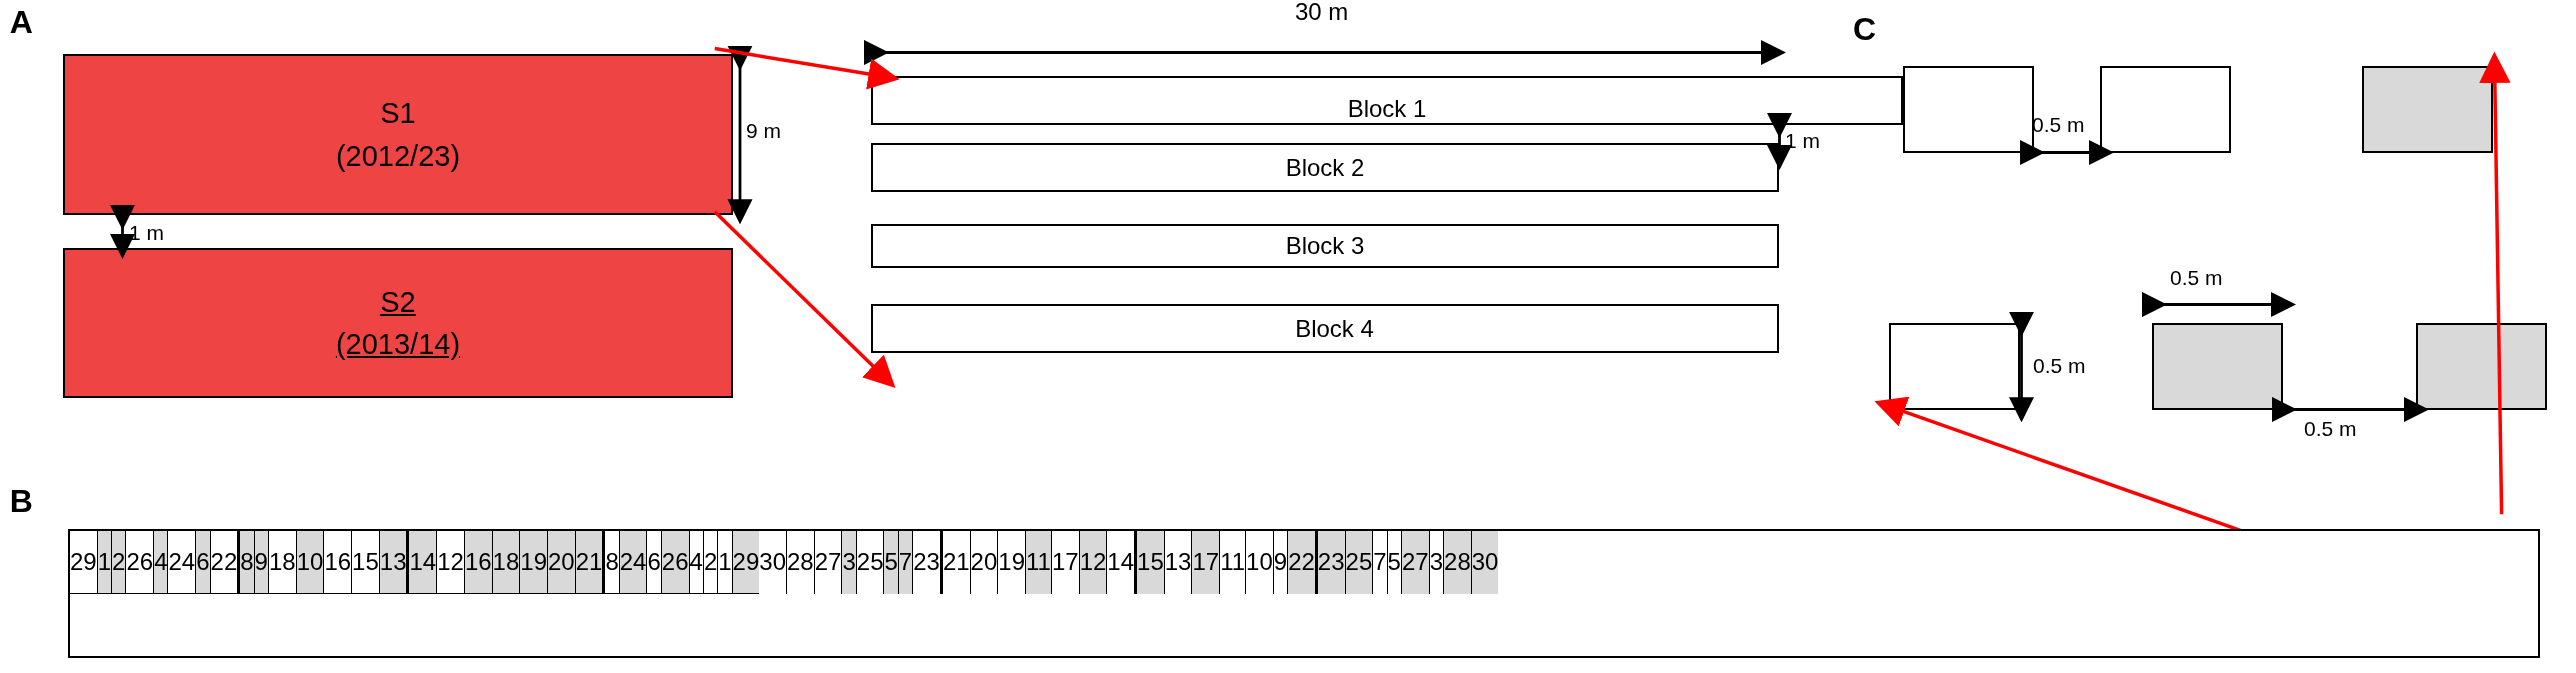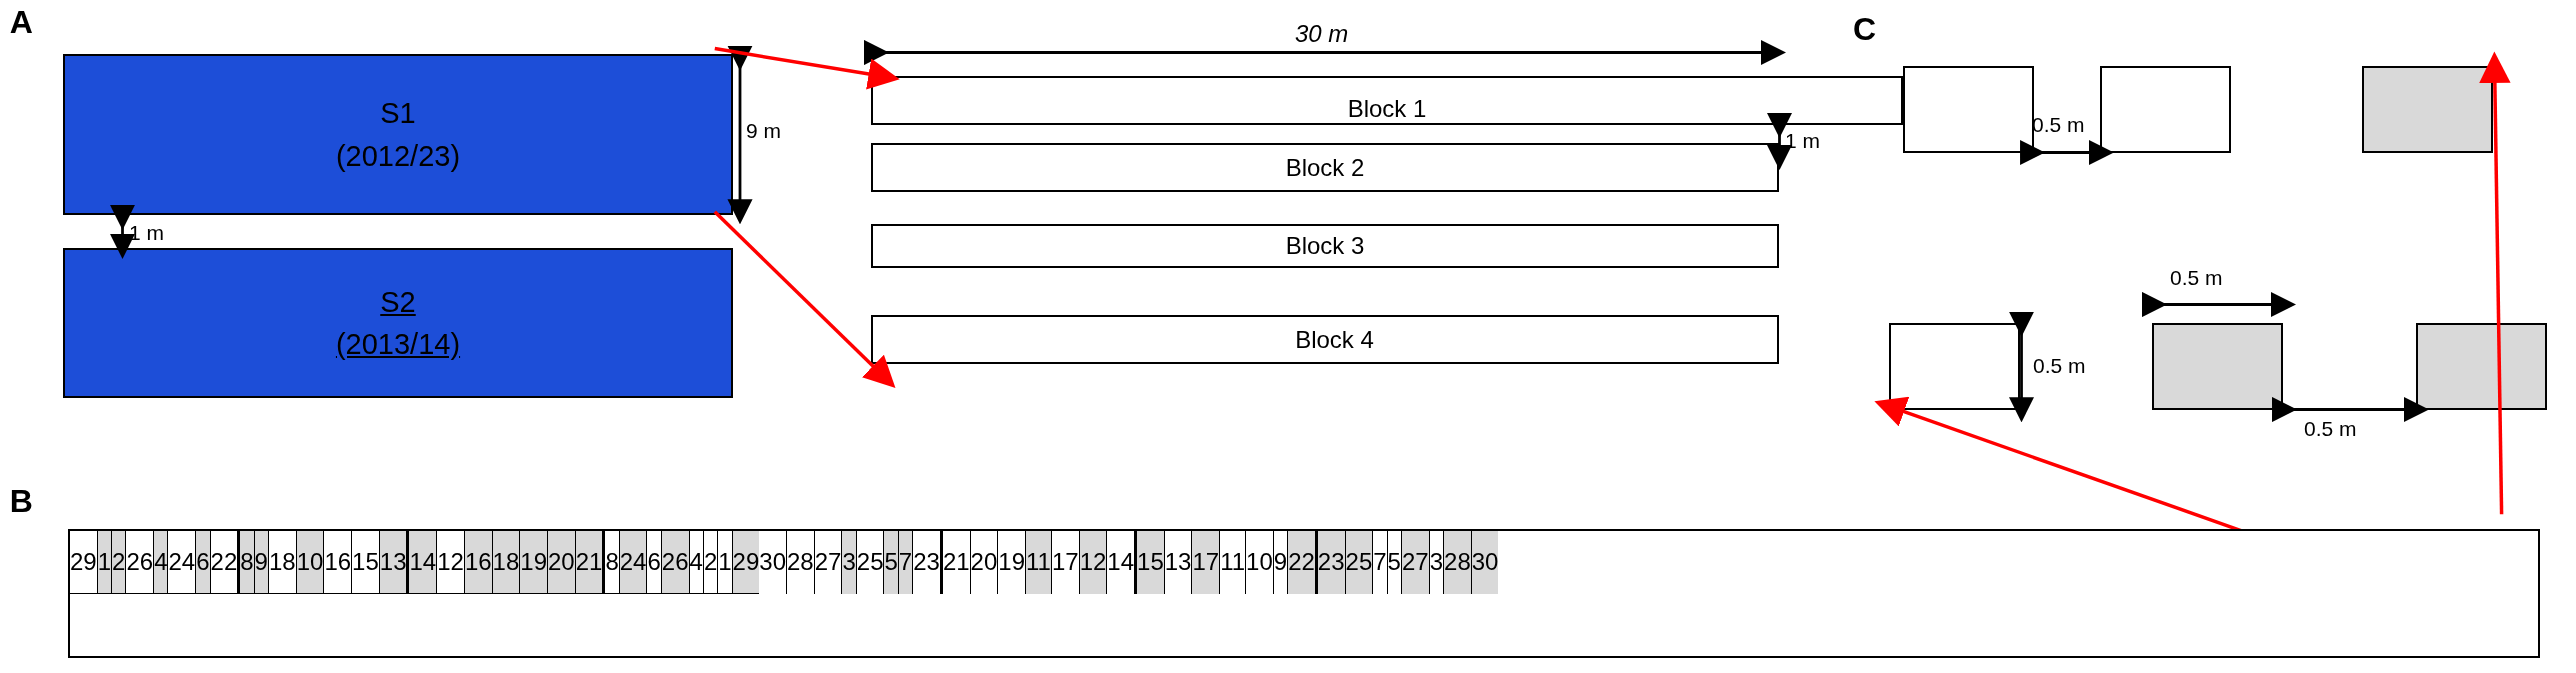--- a/index.html
+++ b/index.html
@@ -20,21 +20,21 @@
   .panel-letter {
     position: absolute;
     font-size: 32px;
     font-weight: bold;
     color: #000000;
     line-height: 1;
   }
   .field-box {
     position: absolute;
     border: 2.1px solid #000000;
-    background: #1d4ed8;
+    background: #ef4444;
     box-sizing: border-box;
     display: flex;
     flex-direction: column;
     align-items: center;
     justify-content: center;
   }
   .field-box .fb-line {
     font-size: 29px;
     color: #000000;
     line-height: 1.45;
@@ -140,32 +140,32 @@
   <div class="dim-label" style="left:746px; top:120px;">9 m</div>
 
   <svg class="arrow-svg" style="left:112px; top:214px;" width="21" height="36" viewBox="0 0 30 52">
     <line x1="15" y1="5" x2="15" y2="47" stroke="#000000" stroke-width="4" marker-start="url(#ahBlk)" marker-end="url(#ahBlk2)"></line>
   </svg>
   <div class="dim-label" style="left:129px; top:222px;">1 m</div>
 
   <svg class="arrow-svg" style="left:871px; top:42px;" width="908" height="21" viewBox="0 0 1300 30">
     <line x1="8" y1="15" x2="1292" y2="15" stroke="#000000" stroke-width="4" marker-start="url(#ahBlk)" marker-end="url(#ahBlk2)"></line>
   </svg>
-  <div class="dim-label big" style="left:1295px; top:22px;font-style:italic;">30 m</div>
+  <div class="dim-label big" style="left:1295px; top:0;">30 m</div>
 
   <div class="block-box" style="left:871px; top:76px; width:1032px; height:49px;align-items:flex-end;">
     <span class="bb-label">Block 1</span>
   </div>
   <div class="block-box" style="left:871px; top:143px; width:908px; height:49px;">
     <span class="bb-label">Block 2</span>
   </div>
   <div class="block-box" style="left:871px; top:224px; width:908px; height:44px;">
     <span class="bb-label">Block 3</span>
   </div>
-  <div class="block-box" style="left:871px; top:315px; width:908px; height:49px;padding-left:19px;">
+  <div class="block-box" style="left:871px; top:304px; width:908px; height:49px;padding-left:19px;">
     <span class="bb-label">Block 4</span>
   </div>
 
   <svg class="arrow-svg" style="left:1769px; top:122px;" width="21" height="39" viewBox="0 0 30 56">
     <line x1="15" y1="5" x2="15" y2="51" stroke="#000000" stroke-width="4" marker-start="url(#ahBlk)" marker-end="url(#ahBlk2)"></line>
   </svg>
   <div class="dim-label" style="left:1785px; top:130px;">1 m</div>
 
   <svg class="arrow-svg" style="left:712px; top:43px;" width="182" height="42" viewBox="0 0 260 60">
     <line x1="4" y1="8" x2="246" y2="48" stroke="#ff0000" stroke-width="5" marker-end="url(#ahRed)"></line>

